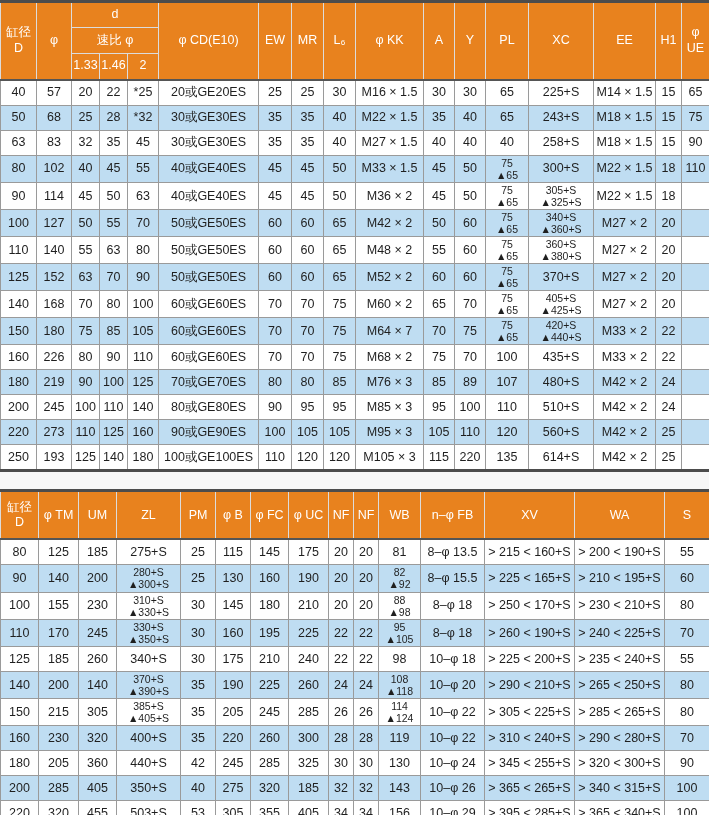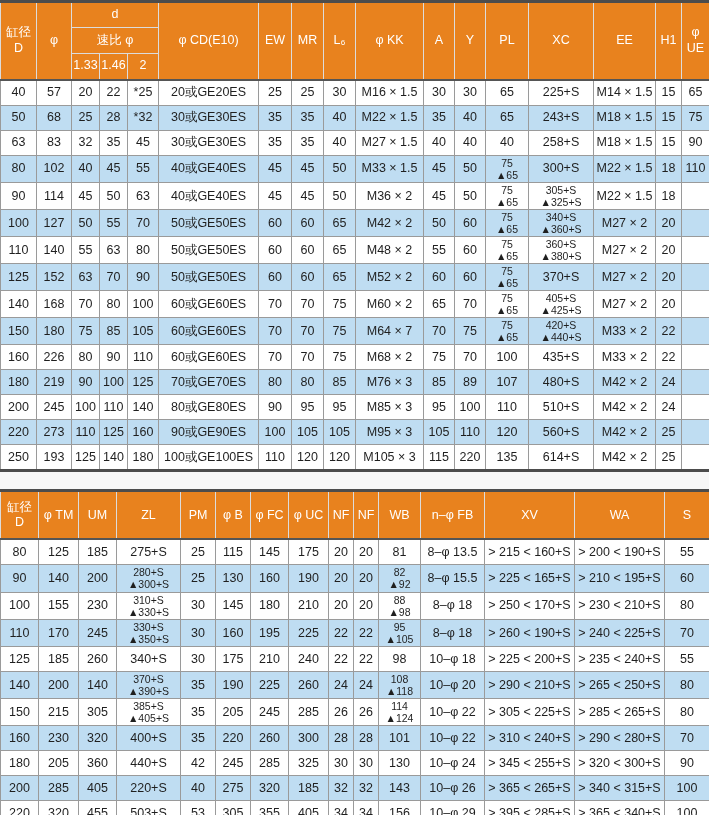--- a/index.html
+++ b/index.html
@@ -590,21 +590,21 @@
           <td>160</td>
           <td>230</td>
           <td>320</td>
           <td>400+S</td>
           <td>35</td>
           <td>220</td>
           <td>260</td>
           <td>300</td>
           <td>28</td>
           <td>28</td>
-          <td>101</td>
+          <td>119</td>
           <td>10–φ 22</td>
           <td>&gt; 310 &lt; 240+S</td>
           <td>&gt; 290 &lt; 280+S</td>
           <td>70</td>
         </tr>
         <tr>
           <td>180</td>
           <td>205</td>
           <td>360</td>
           <td>440+S</td>
@@ -617,21 +617,21 @@
           <td>130</td>
           <td>10–φ 24</td>
           <td>&gt; 345 &lt; 255+S</td>
           <td>&gt; 320 &lt; 300+S</td>
           <td>90</td>
         </tr>
         <tr class="alt">
           <td>200</td>
           <td>285</td>
           <td>405</td>
-          <td>220+S</td>
+          <td>350+S</td>
           <td>40</td>
           <td>275</td>
           <td>320</td>
           <td>185</td>
           <td>32</td>
           <td>32</td>
           <td>143</td>
           <td>10–φ 26</td>
           <td>&gt; 365 &lt; 265+S</td>
           <td>&gt; 340 &lt; 315+S</td>

